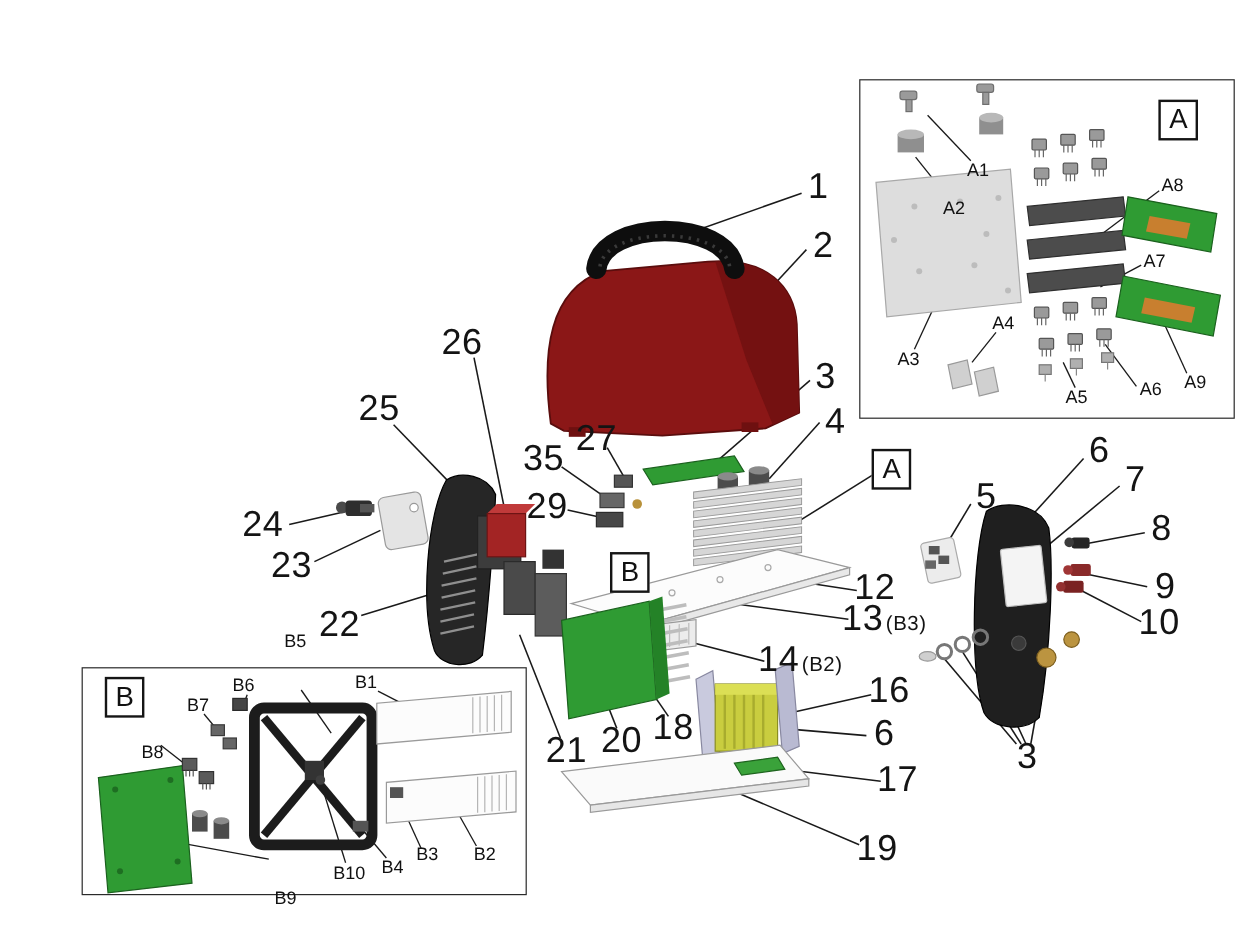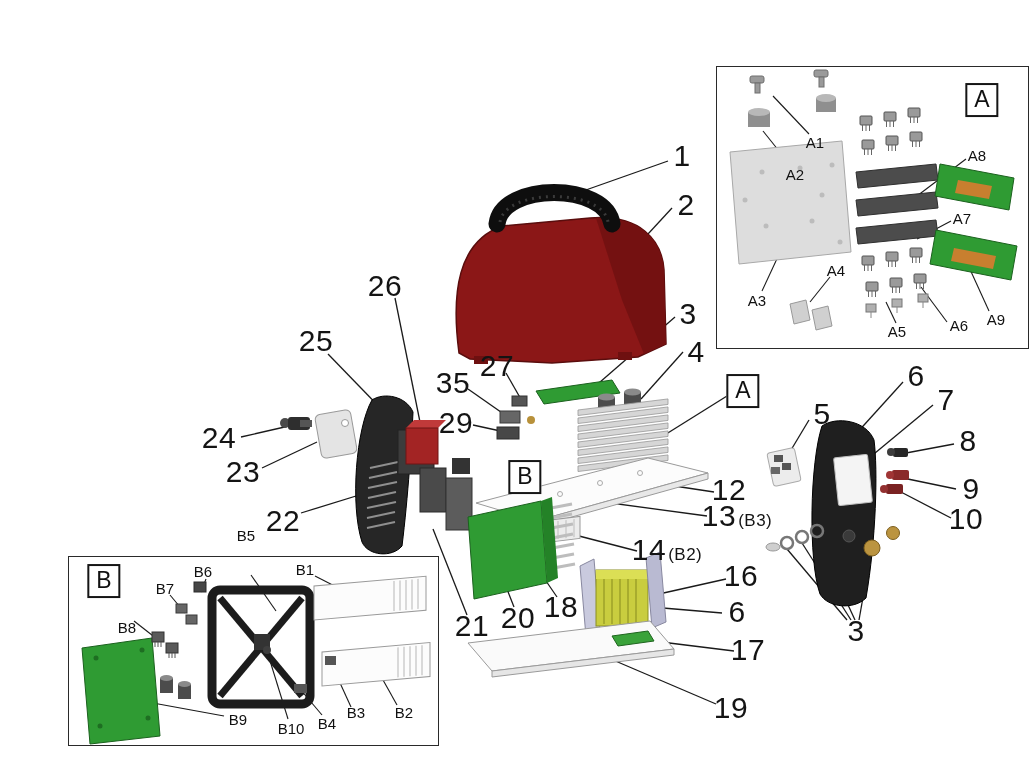--- a/index.html
+++ b/index.html
@@ -433,16 +433,16 @@
   <div class="lbl" style="left:996px;top:319px">A9</div>
 
   <div class="lbl" style="left:305px;top:569px">B1</div>
   <div class="lbl" style="left:404px;top:712px">B2</div>
   <div class="lbl" style="left:356px;top:712px">B3</div>
   <div class="lbl" style="left:327px;top:723px">B4</div>
   <div class="lbl" style="left:246px;top:535px">B5</div>
   <div class="lbl" style="left:203px;top:571px">B6</div>
   <div class="lbl" style="left:165px;top:588px">B7</div>
   <div class="lbl" style="left:127px;top:627px">B8</div>
-  <div class="lbl" style="left:238px;top:719px">B9</div>
+  <div class="lbl" style="left:238px;top:749px">B9</div>
   <div class="lbl" style="left:291px;top:728px">B10</div>
 
 </div>
 
 </body></html>

